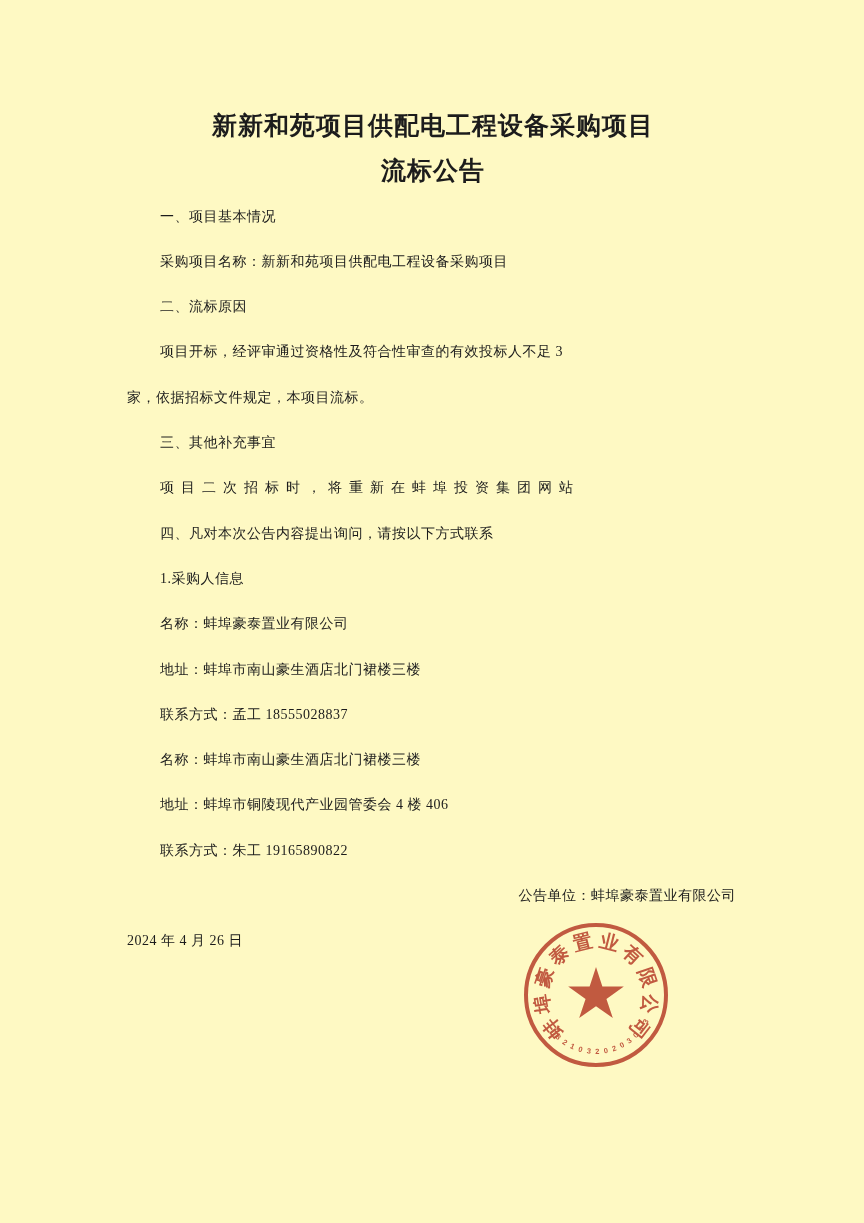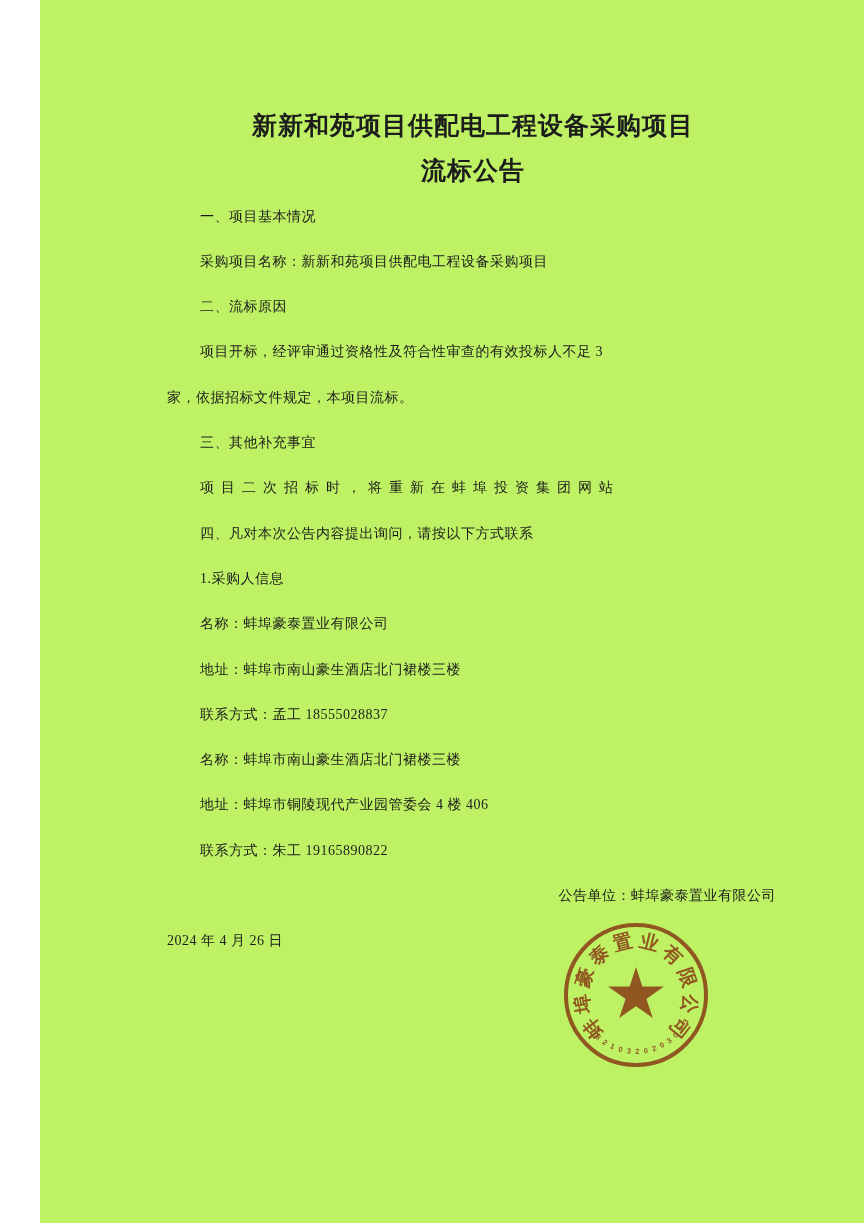--- a/index.html
+++ b/index.html
@@ -4,21 +4,21 @@
 <style>
   html, body { margin: 0; padding: 0; }
   body {
     width: 864px; height: 1223px;
     background: #ffffff;
     position: relative;
     overflow: hidden;
     font-family: "Liberation Serif", "DejaVu Serif", serif;
     color: #1c1c1c;
   }
-  .page { position: absolute; inset: 0; background: #bef264; margin-left: 40px; }
+  .page { position: absolute; inset: 0; background: #fef9c3; }
   .doc {
     position: absolute;
     left: 127px; top: 103px;
     width: 622px;
   }
   .line {
     height: 45.3px;
     line-height: 45.3px;
     font-size: 14px;
     white-space: nowrap;

